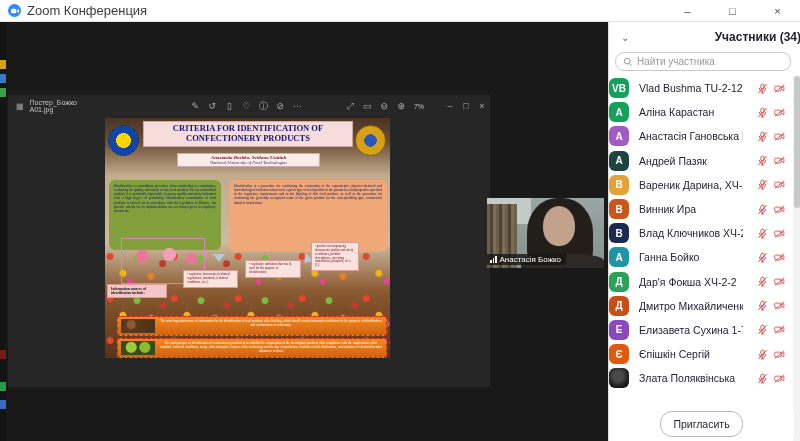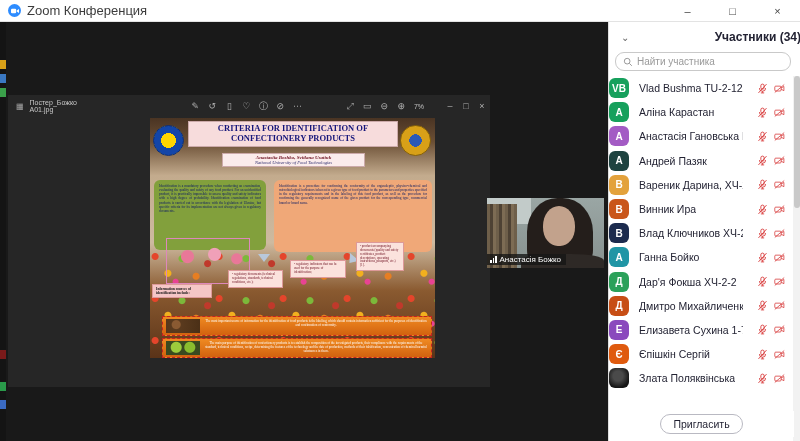--- a/index.html
+++ b/index.html
@@ -30,21 +30,21 @@
   .filename { font-size:7px; color:#c8c8c8; }
   .tb-group { display:flex; align-items:center; }
   .tb-icon { font-size:9px; width:17px; text-align:center; color:#b0b0b0; cursor:default; }
   .zoom-pct { font-size:7px; color:#c0c0c0; padding:0 4px; }
   .v-controls { margin-left:14px; display:flex; }
   .v-controls .tb-icon { width:16px; font-size:9px; }
 
   
   .poster { position:absolute; left:97px; top:23px; width:285px; height:240px; overflow:hidden;
     background:linear-gradient(180deg,#4a3423 0%,#6b4f35 10%,#c3ab8d 24%,#cdbaa0 52%,#8a5a30 72%,#5a3318 100%);
-    font-family:"Liberation Serif", serif;margin-left:45px; }
+    font-family:"Liberation Serif", serif; }
   .candies { position:absolute; left:0; top:128px; width:285px; height:112px;
     background-image:
       radial-gradient(circle at 8% 25%, #e4452b 3px, transparent 4px),
       radial-gradient(circle at 28% 65%, #f2b01e 3px, transparent 4px),
       radial-gradient(circle at 50% 30%, #7cb83a 3px, transparent 4px),
       radial-gradient(circle at 72% 72%, #e67e22 3px, transparent 4px),
       radial-gradient(circle at 90% 42%, #c0392b 3px, transparent 4px),
       radial-gradient(circle at 40% 85%, #e84393 2.5px, transparent 3.5px);
     background-size:64px 42px; }
   .p-logo { position:absolute; width:31px; height:31px; border-radius:50%; top:7px; }
@@ -114,21 +114,21 @@
     display:flex; align-items:center; justify-content:center; flex:0 0 20px; }
   .avatar.photo1 { background:radial-gradient(circle at 45% 40%, #4a4a4a 0 30%, #161616 70%); }
   .avatar.photo2 { background:linear-gradient(135deg,#8a7a90 0 40%,#4a4452 41% 70%,#2c2834 71%); }
   .pname { font-size:10.5px; color:#232333; margin-left:10px; white-space:nowrap; overflow:hidden;
     max-width:104px; }
   .picons { margin-left:auto; display:flex; gap:6px; padding-right:8px; }
   .picons svg { width:11px; height:11px; }
   .scrollbar { position:absolute; right:0px; top:54px; width:7px; height:365px; background:#f2f2f2; }
   .scroll-thumb { position:absolute; left:0.5px; top:0; width:6px; height:132px; background:#c9c9c9; border-radius:3px; }
   .sb-buttons { position:absolute; left:0; bottom:4px; width:185px; height:26px; display:flex;
-    justify-content:center; gap:8px; align-items:center; background:#fff; }
+    justify-content:center; gap:8px; background:#fff; }
   .sb-btn { border:1px solid #b9b9c2; border-radius:12px; background:#fff; font-size:10.5px;
     color:#1f1f30; padding:3px 12px; cursor:pointer; font-family:"Liberation Sans", sans-serif; }
 </style>
 </head>
 <body>
 
 <div class="titlebar">
   <div class="app-icon">
     <svg viewBox="0 0 14 10">
         <rect x="0" y="1" width="9" height="8" rx="2" fill="#fff"></rect>

